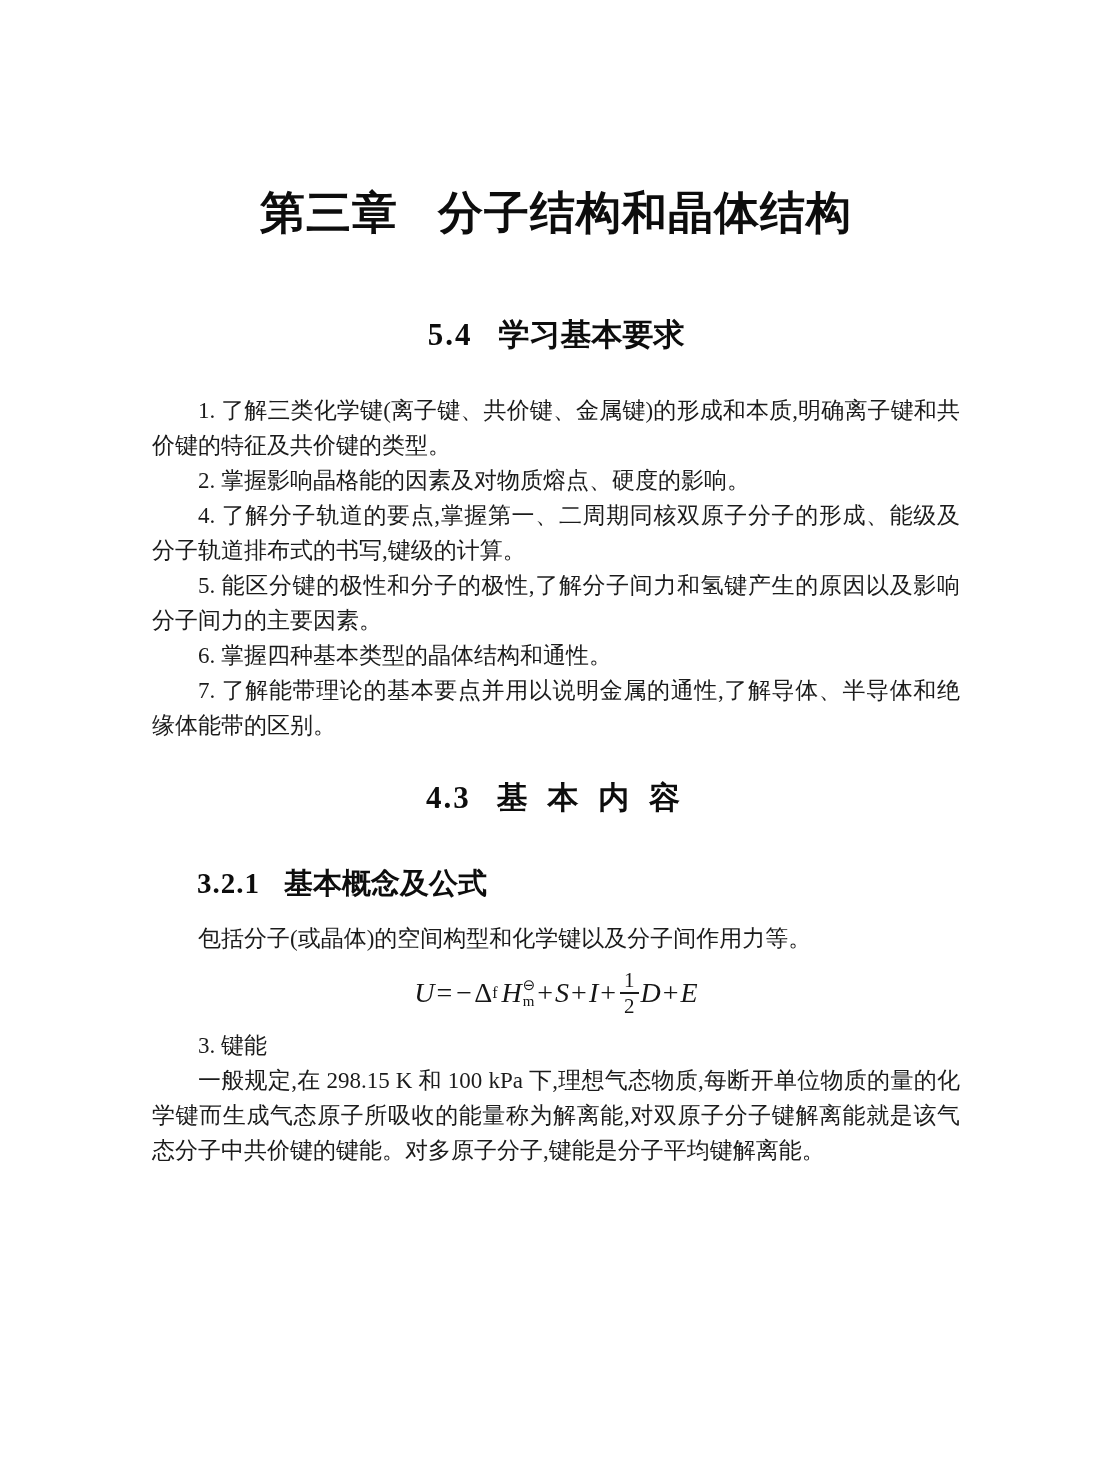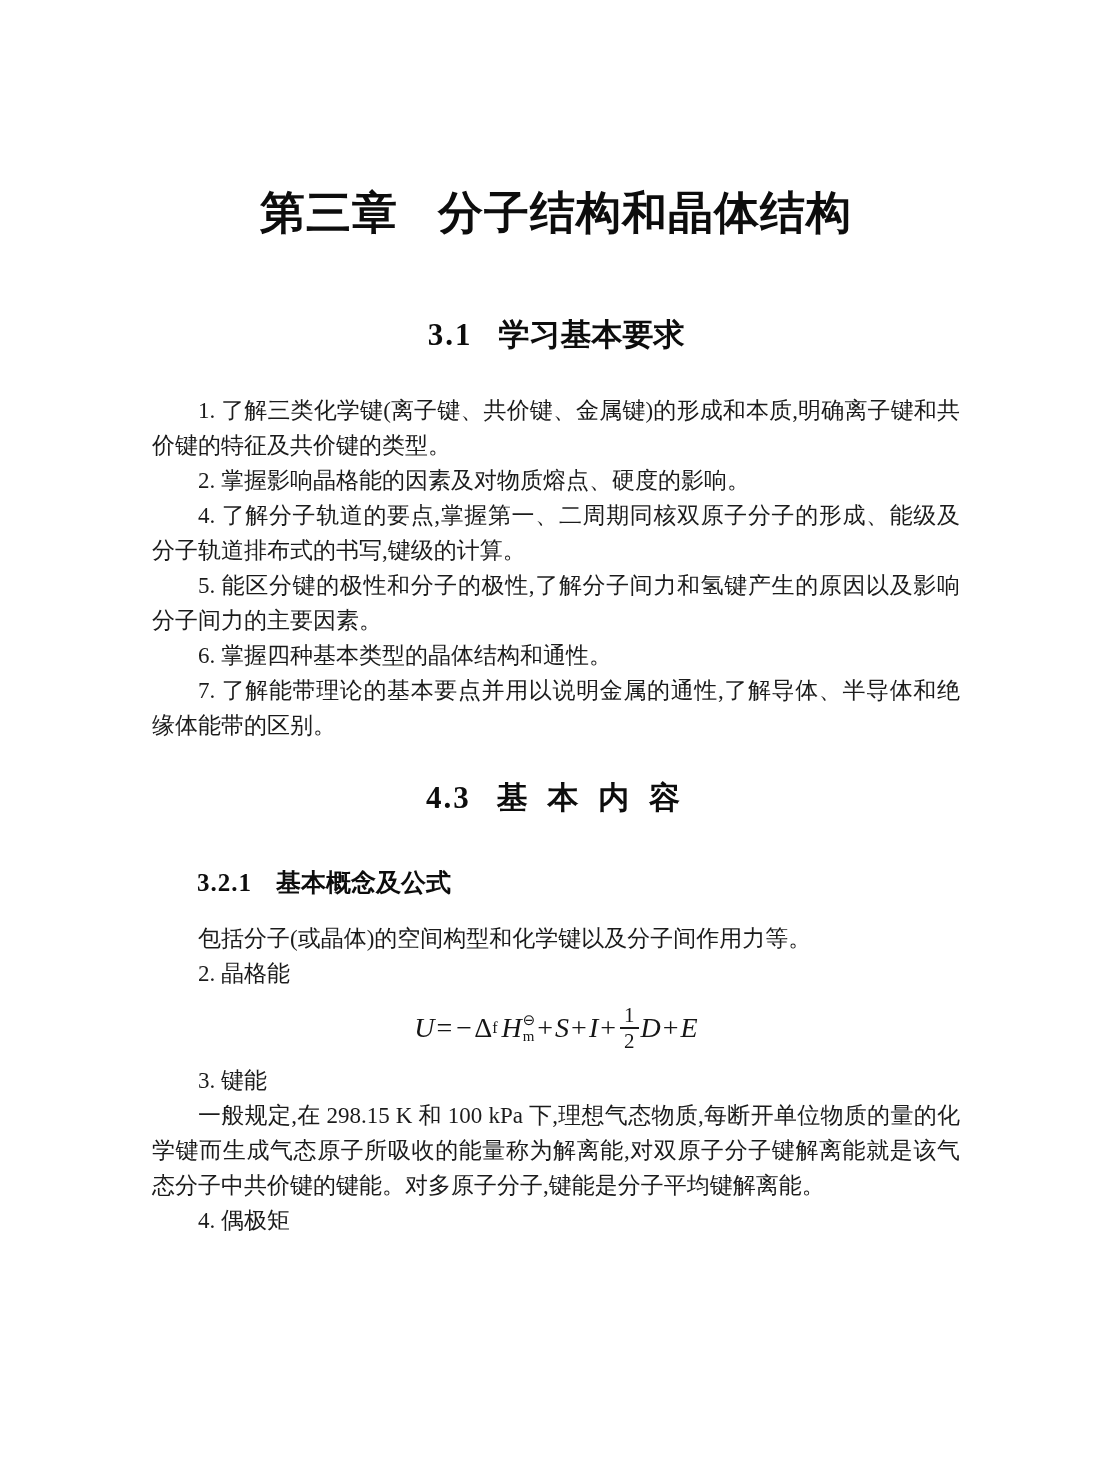--- a/index.html
+++ b/index.html
@@ -45,21 +45,21 @@
   }
   .h2 .num { margin-right: 26px; letter-spacing: 2px; }
   .h2-31 { margin-top: 78px; }
   .h2-32 { margin-top: 37px; }
   .h2-32 .cn { letter-spacing: 6px; }
   
   .h3 {
     margin: 53px 0 0 0;
     padding-left: 45px;
     font-weight: bold;
-    font-size: 25px;
+    font-size: 29px;
     line-height: 28px;
     color: #0d0d0d;
     white-space: nowrap;
   }
   .h3 .num { margin-right: 24px; letter-spacing: 1px; }
   .h3 .cn { font-family: "DejaVu Sans", "Liberation Sans", sans-serif; }
   
   .requirements { margin-top: 40px; }
   .content { margin-top: 24px; }
   .para {
@@ -122,21 +122,21 @@
 <body>
 
 <div class="page">
   <div class="col">
 
     <h1 class="chapter-title">
       <span class="chapter-label">第三章</span><span>分子结构和晶体结构</span>
     </h1>
 
     <h2 class="h2 h2-31">
-      <span class="num">3.1</span><span class="cn">学习基本要求</span>
+      <span class="num">5.4</span><span class="cn">学习基本要求</span>
     </h2>
 
     <div class="requirements">
       <p class="para">1. 了解三类化学键(离子键、共价键、金属键)的形成和本质,明确离子键和共价键的特征及共价键的类型。</p>
       <p class="para">2. 掌握影响晶格能的因素及对物质熔点、硬度的影响。</p>
       <p class="para">4. 了解分子轨道的要点,掌握第一、二周期同核双原子分子的形成、能级及分子轨道排布式的书写,键级的计算。</p>
       <p class="para">5. 能区分键的极性和分子的极性,了解分子间力和氢键产生的原因以及影响分子间力的主要因素。</p>
       <p class="para">6. 掌握四种基本类型的晶体结构和通性。</p>
       <p class="para">7. 了解能带理论的基本要点并用以说明金属的通性,了解导体、半导体和绝缘体能带的区别。</p>
     </div>
@@ -144,21 +144,20 @@
     <h2 class="h2 h2-32">
       <span class="num">4.3</span><span class="cn">基 本 内 容</span>
     </h2>
 
     <h3 class="h3">
       <span class="num">3.2.1</span><span class="cn">基本概念及公式</span>
     </h3>
 
     <div class="content">
       <p class="para">包括分子(或晶体)的空间构型和化学键以及分子间作用力等。</p>
-      <p class="para">2. 晶格能</p>
 
       <div class="formula">
         <span class="it">U</span>
           <span class="op">=</span>
           <span class="op">−</span>
           <span>Δ</span>
           <span class="dsub">f</span>
           <span class="it hvar">H</span>
           <span class="supsub">
             <span class="ss-top">⊖</span>
@@ -173,17 +172,16 @@
             <span class="num">1</span>
             <span class="den">2</span>
           </span>
           <span class="it">D</span>
           <span class="op">+</span>
           <span class="it">E</span>
       </div>
 
       <p class="para">3. 键能</p>
       <p class="para">一般规定,在 298.15 K 和 100 kPa 下,理想气态物质,每断开单位物质的量的化学键而生成气态原子所吸收的能量称为解离能,对双原子分子键解离能就是该气态分子中共价键的键能。对多原子分子,键能是分子平均键解离能。</p>
-      <p class="para">4. 偶极矩</p>
     </div>
 
   </div>
 </div>
 
 </body></html>

